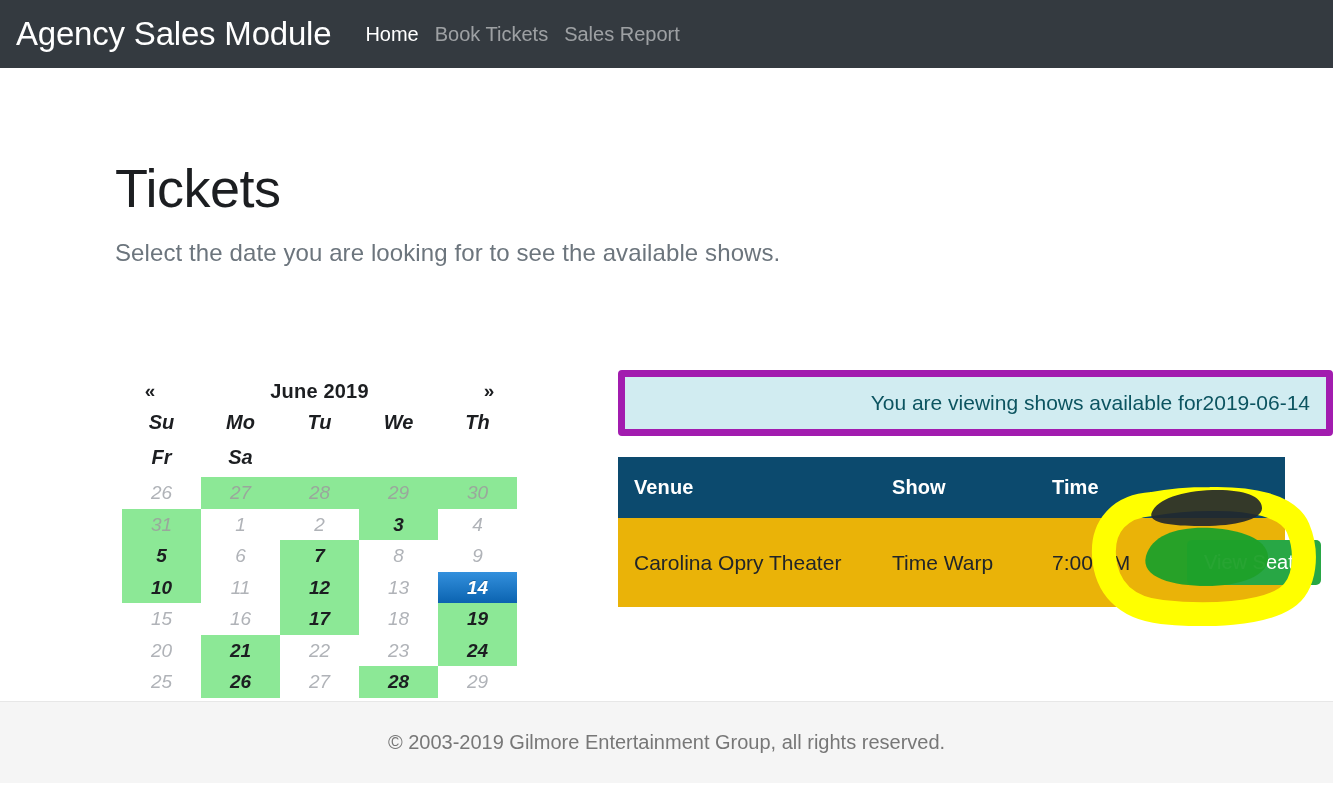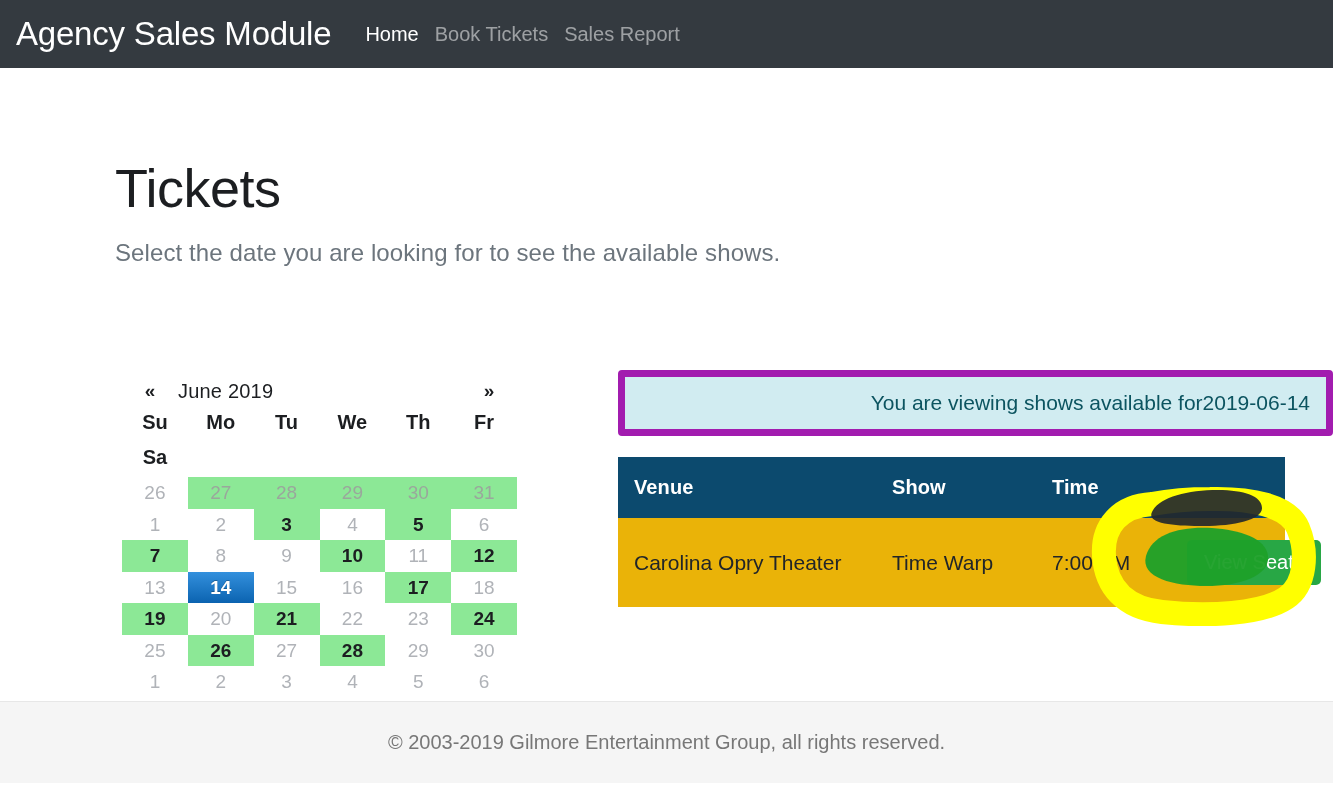--- a/index.html
+++ b/index.html
@@ -83,27 +83,29 @@
   .cal-arrow {
     width: 56px;
     text-align: center;
     font-size: 19px;
     font-weight: bold;
     cursor: pointer;
     color: #1c1e21;
   }
   .cal-title {
     flex: 1;
-    font-size: 20px;
-    font-weight: normal;
+    text-align: center;
+    font-size: 20px;
+    font-weight: bold;
     letter-spacing: 0.2px;
   }
   .cal-grid {
     display: grid;
-    grid-template-columns: repeat(6, 1fr);
+    grid-template-columns: repeat(5, 1fr);
+    font-style: italic;
   }
   .cal-dow {
     text-align: center;
     font-weight: bold;
     font-size: 20px;
     color: #1c1e21;
     padding: 4px 0 8px 0;
   }
   .cal-cell {
     height: 31.5px;

